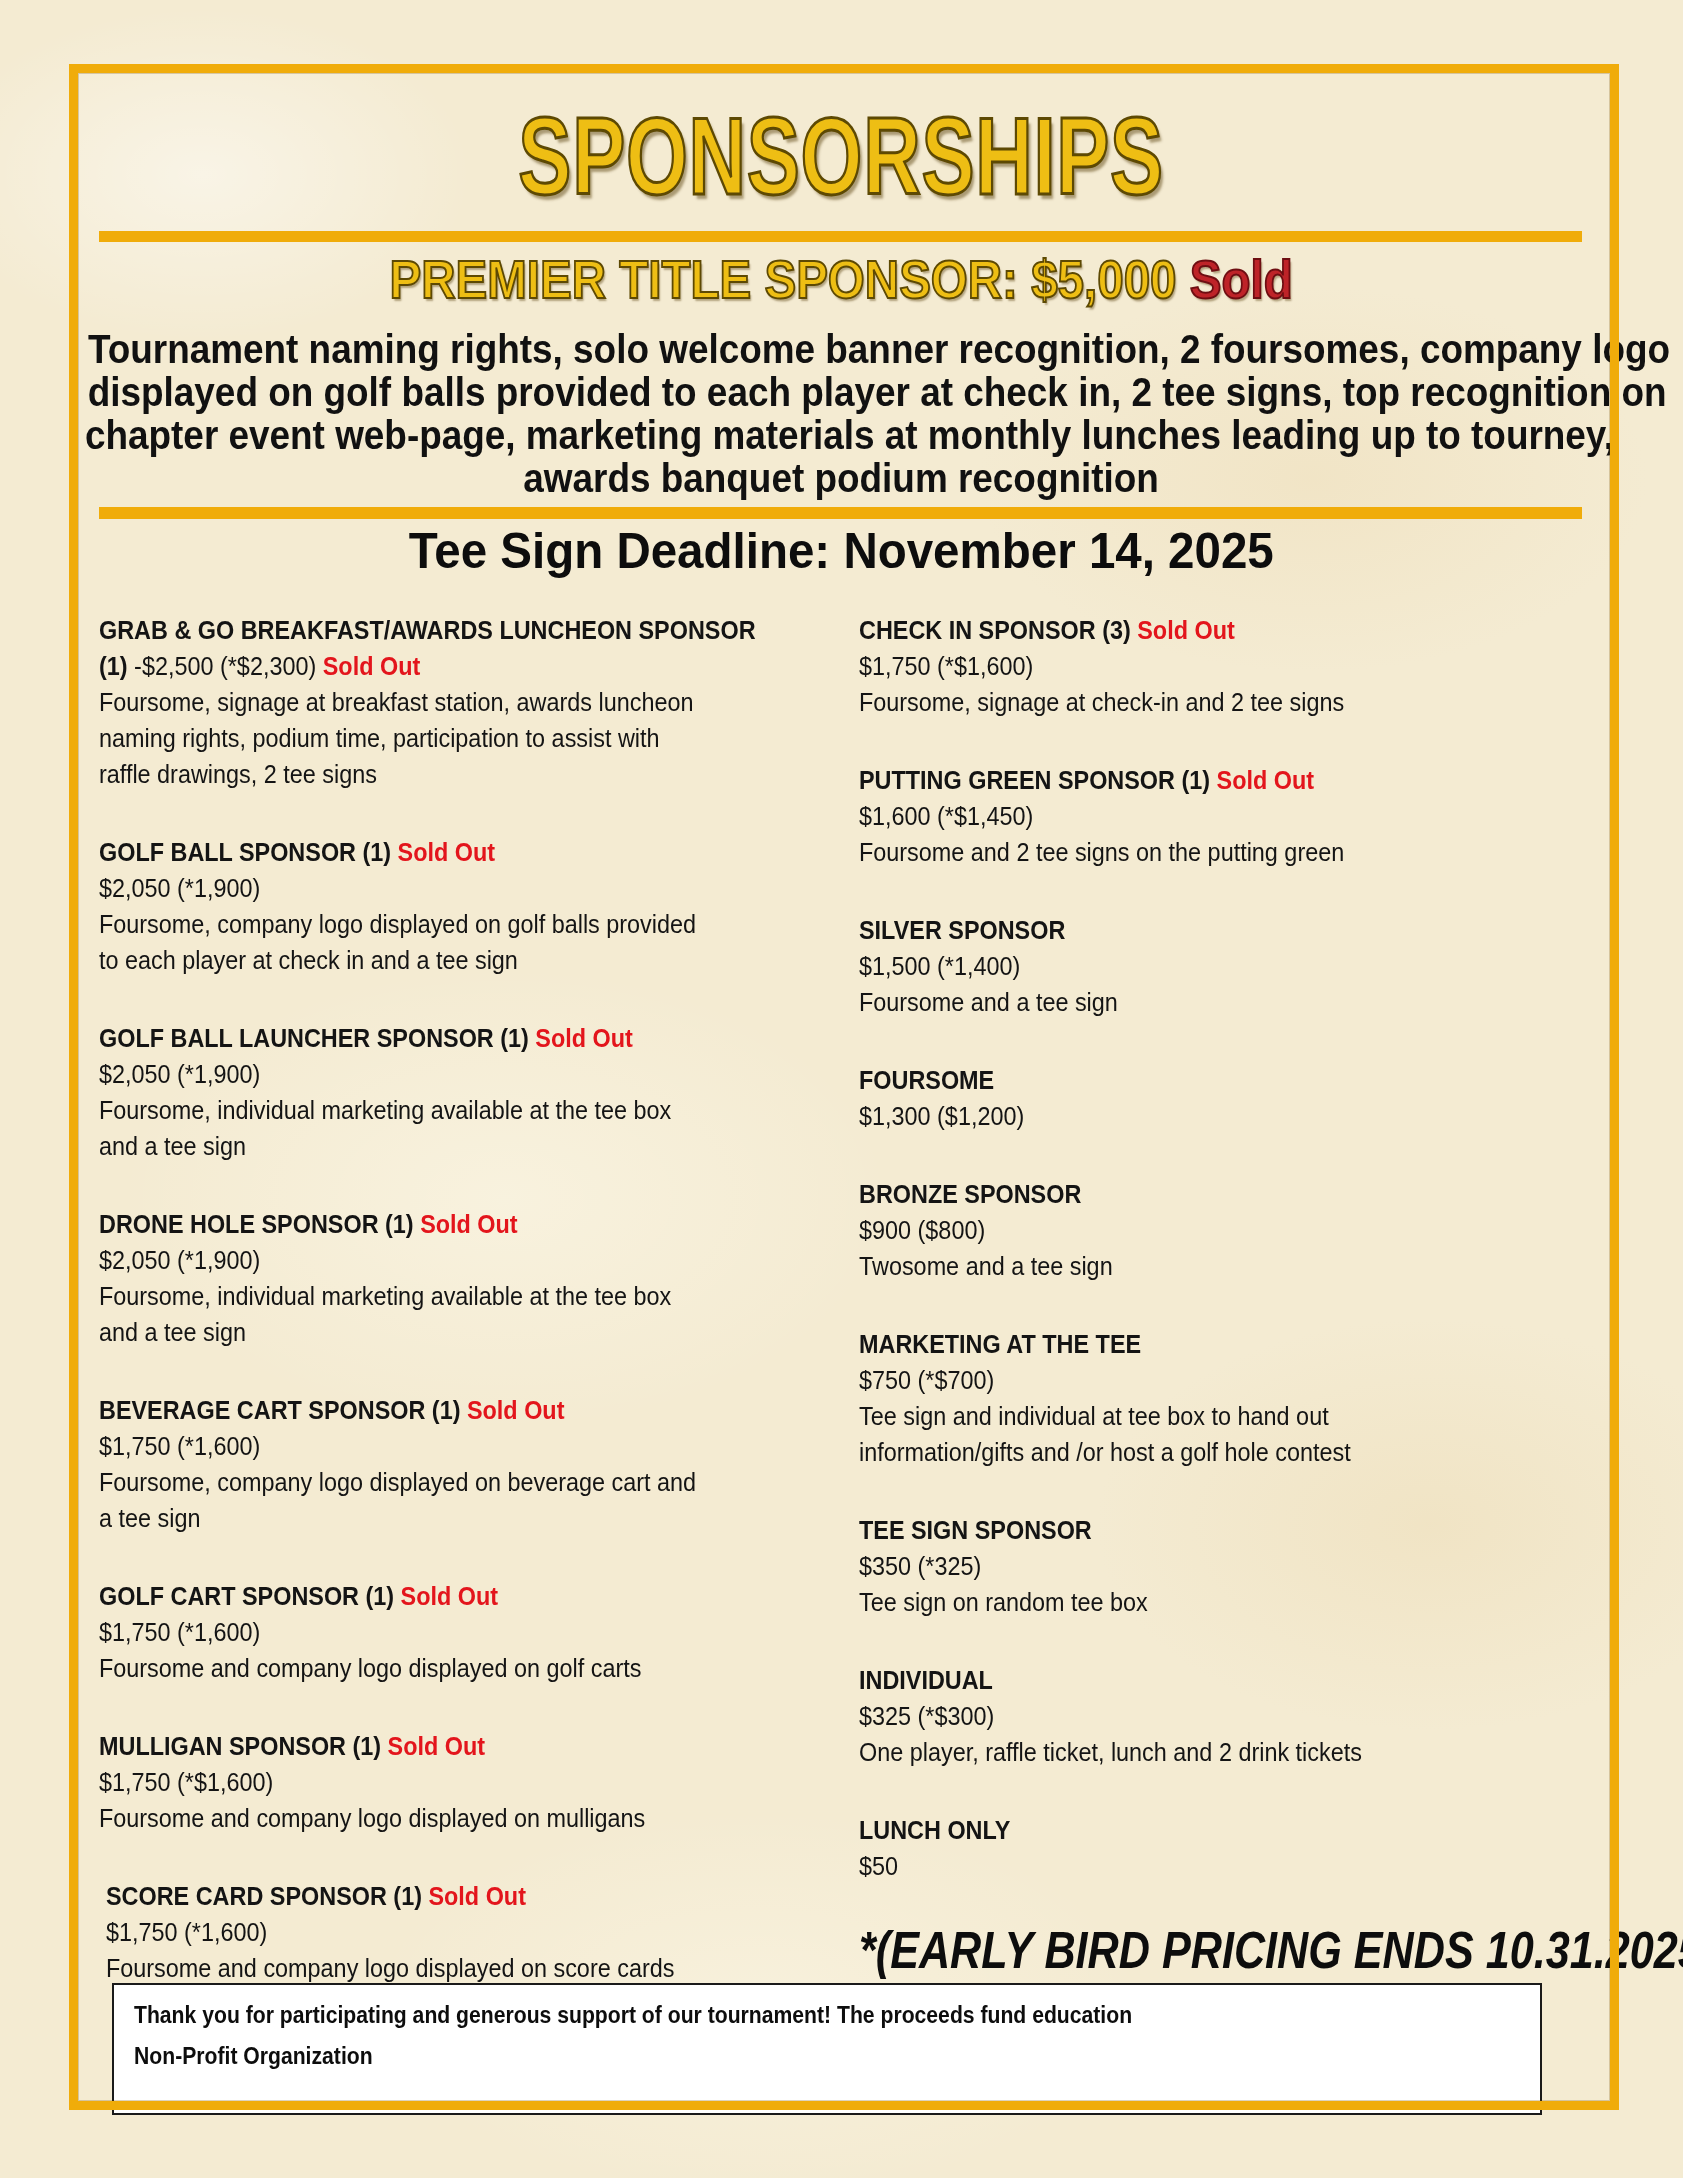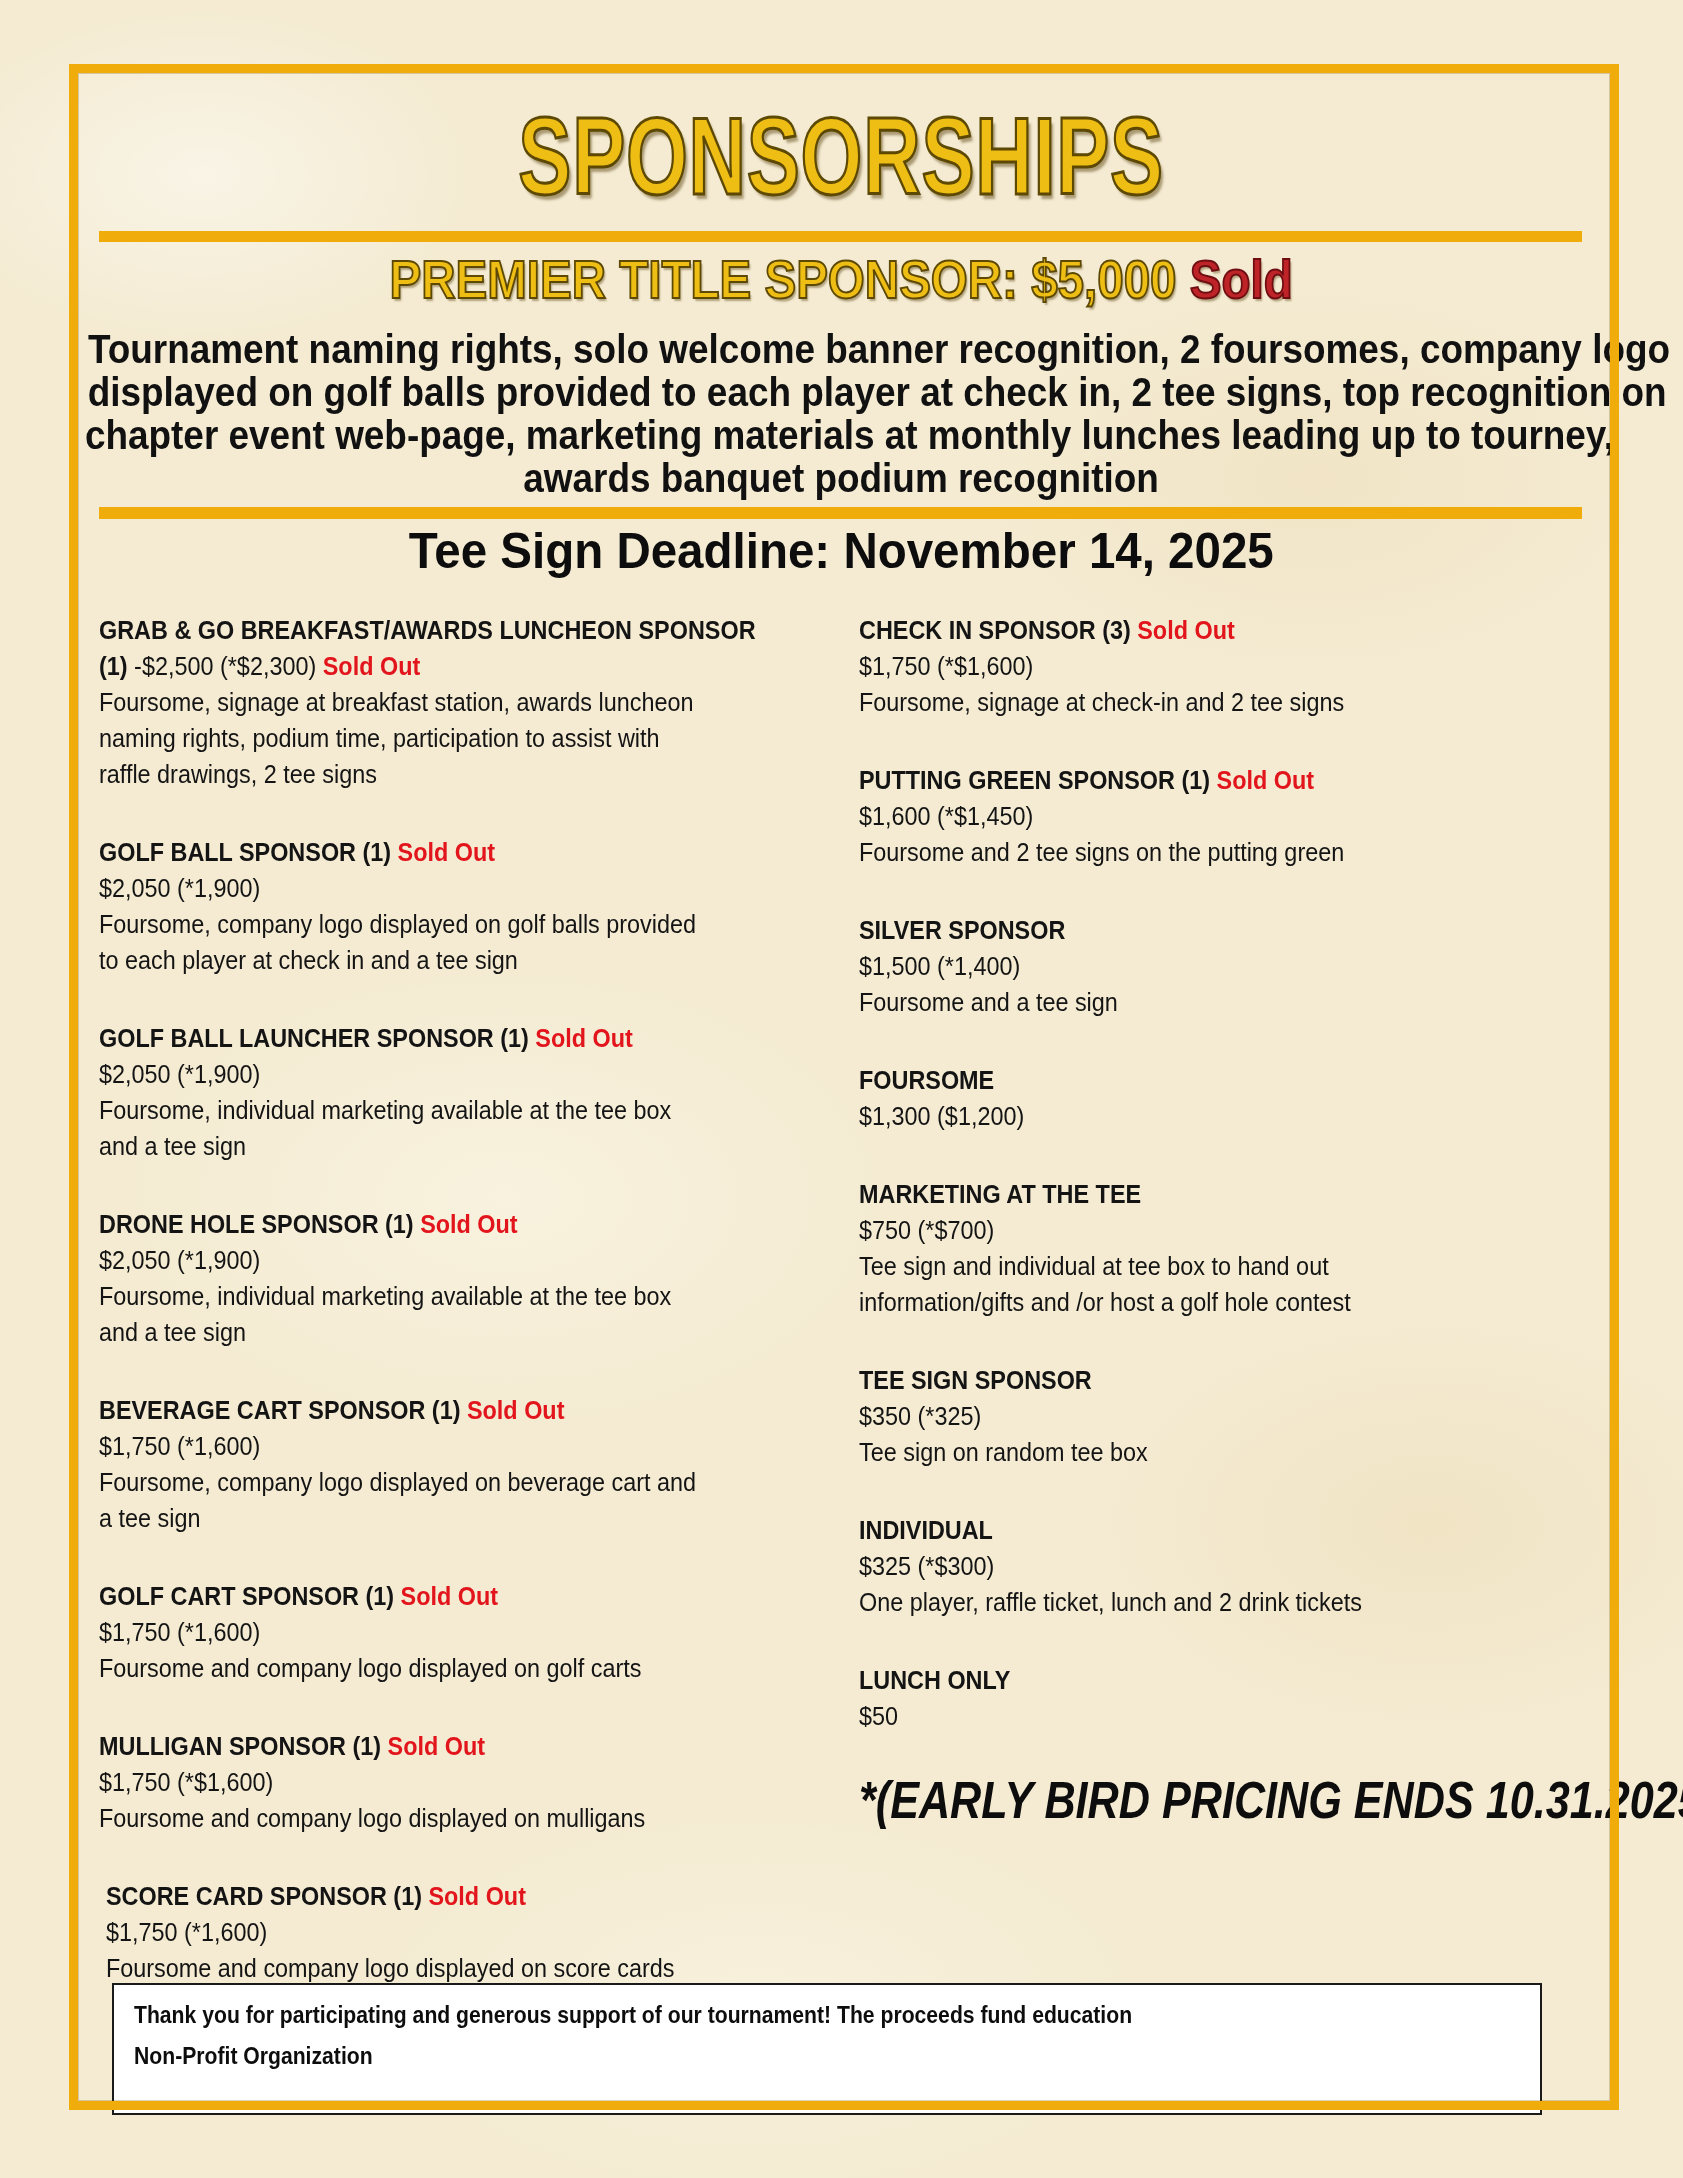--- a/index.html
+++ b/index.html
@@ -178,20 +178,25 @@
       <div class="item">
         <div class="line hdr"><span class="cond"><span class="seg-b">SILVER SPONSOR</span></span></div>
         <div class="line price"><span class="cond">$1,500 (*1,400)</span></div>
         <div class="line desc"><span class="cond">Foursome and a tee sign</span></div>
       </div>
       <div class="item">
         <div class="line hdr"><span class="cond"><span class="seg-b">FOURSOME</span></span></div>
         <div class="line price"><span class="cond">$1,300 ($1,200)</span></div>
       </div>
       <div class="item">
+        <div class="line hdr"><span class="cond"><span class="seg-b">BRONZE SPONSOR</span></span></div>
+        <div class="line price"><span class="cond">$900 ($800)</span></div>
+        <div class="line desc"><span class="cond">Twosome and a tee sign</span></div>
+      </div>
+      <div class="item">
         <div class="line hdr"><span class="cond"><span class="seg-b">MARKETING AT THE TEE</span></span></div>
         <div class="line price"><span class="cond">$750 (*$700)</span></div>
         <div class="line desc"><span class="cond">Tee sign and individual at tee box to hand out</span></div>
         <div class="line desc"><span class="cond">information/gifts and /or host a golf hole contest</span></div>
       </div>
       <div class="item">
         <div class="line hdr"><span class="cond"><span class="seg-b">TEE SIGN SPONSOR</span></span></div>
         <div class="line price"><span class="cond">$350 (*325)</span></div>
         <div class="line desc"><span class="cond">Tee sign on random tee box</span></div>
       </div>

